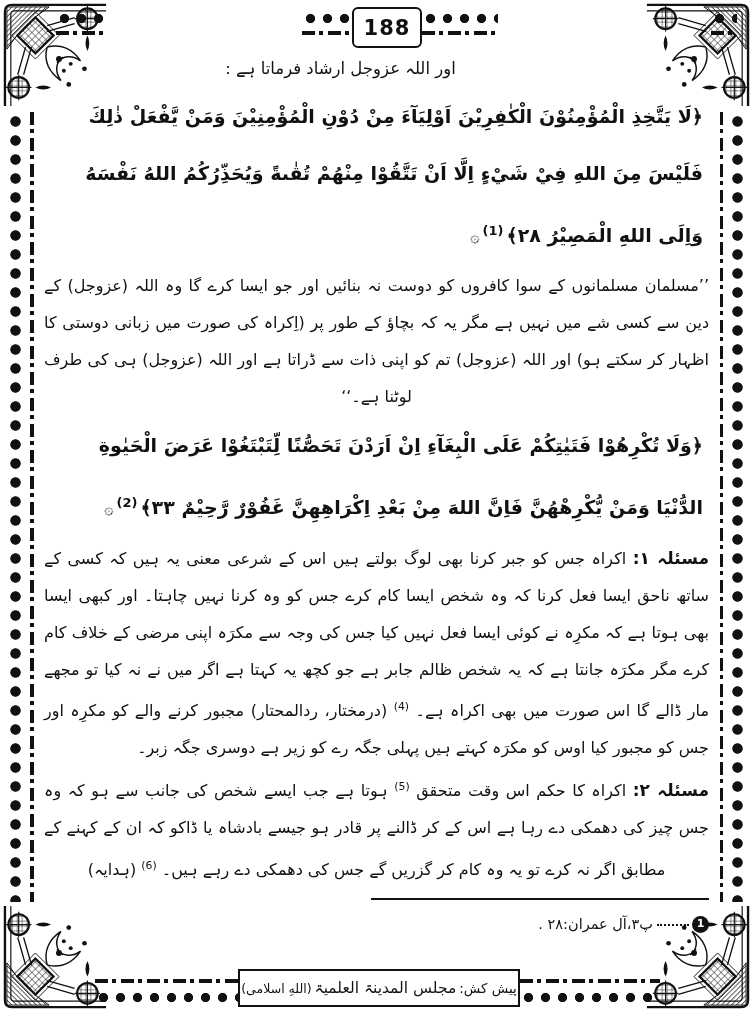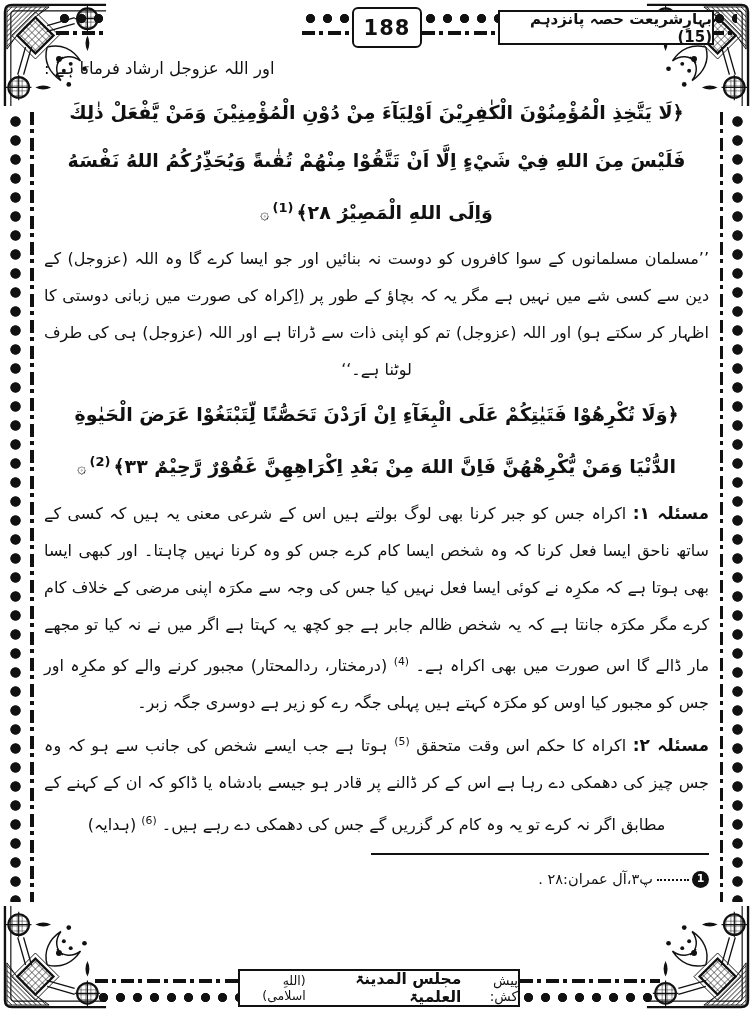--- a/index.html
+++ b/index.html
@@ -62,34 +62,34 @@
 
   
   .ftr-box {
     position: absolute; z-index: 2;
     left: 238px; top: 969px; width: 282px; height: 38px;
     border: 2px solid #111; background: #fff;
     display: flex; align-items: center; justify-content: center; gap: 3px;
     direction: rtl;
   }
   .ftr-prefix { font-size: 13.5px; }
-  .ftr-name   { font-size: 15.5px; font-weight: bold; text-align: right; }
+  .ftr-name   { font-size: 15.5px; font-weight: normal; text-align: right; }
   .ftr-suffix { font-size: 12.5px; }
 
   
   .content {
     position: absolute; left: 44px; right: 44px; top: 52px; z-index: 2;
     direction: rtl; text-align: right;
   }
   .intro {
     font-size: 16.5px; line-height: 34px; padding-left: 0; padding-right: 72px;
-    text-align: left;
+    text-align: center;
   }
   .verse {
-    text-align: center; font-weight: bold; font-size: 19px; line-height: 48px;
+    font-weight: bold; font-size: 19px; line-height: 57px;
     margin: 2px 6px;
   }
   .verse .verse-ref { font-size: 13px; vertical-align: super; font-weight: bold; margin: 0 3px; }
   .verse .flower { font-size: 16px; font-weight: normal; }
   .trans {
     font-size: 16px; line-height: 37px;
     text-align: justify; text-align-last: center;
     margin: 2px 0;
   }
   .masala {
@@ -176,23 +176,20 @@
 
   <div class="h-beads" style="top:12px; left:56px;  width:47px;"></div>
   <div class="h-dashdot" style="top:31px; left:56px;  width:47px;"></div>
   <div class="h-beads" style="top:12px; left:302px; width:50px;"></div>
   <div class="h-dashdot" style="top:31px; left:302px; width:50px;"></div>
   <div class="h-beads" style="top:12px; left:422px; width:76px;"></div>
   <div class="h-dashdot" style="top:31px; left:422px; width:76px;"></div>
   <div class="h-beads" style="top:12px; right:16px; width:26px;"></div>
   <div class="h-dashdot" style="top:31px; right:16px; width:26px;"></div>
 
-  <div class="hdr-box hdr-title-right">
-    <span>بہارِشریعت حصہ پانزدہم (15)</span>
-  </div>
   <div class="hdr-box hdr-page">
     <span>188</span>
   </div>
 
   <div class="content">
 
     <p class="intro">اور اللہ عزوجل ارشاد فرماتا ہے :</p>
 
     <p class="verse"><span>﴿لَا يَتَّخِذِ الْمُؤْمِنُوْنَ الْكٰفِرِيْنَ اَوْلِيَآءَ مِنْ دُوْنِ الْمُؤْمِنِيْنَ وَمَنْ يَّفْعَلْ ذٰلِكَ فَلَيْسَ مِنَ اللهِ فِيْ شَيْءٍ اِلَّا اَنْ تَتَّقُوْا مِنْهُمْ تُقٰىةً وَيُحَذِّرُكُمُ اللهُ نَفْسَهُ وَاِلَى اللهِ الْمَصِيْرُ ۲۸﴾</span><span class="verse-ref">(1)</span><span class="flower">۞</span></p>
 

